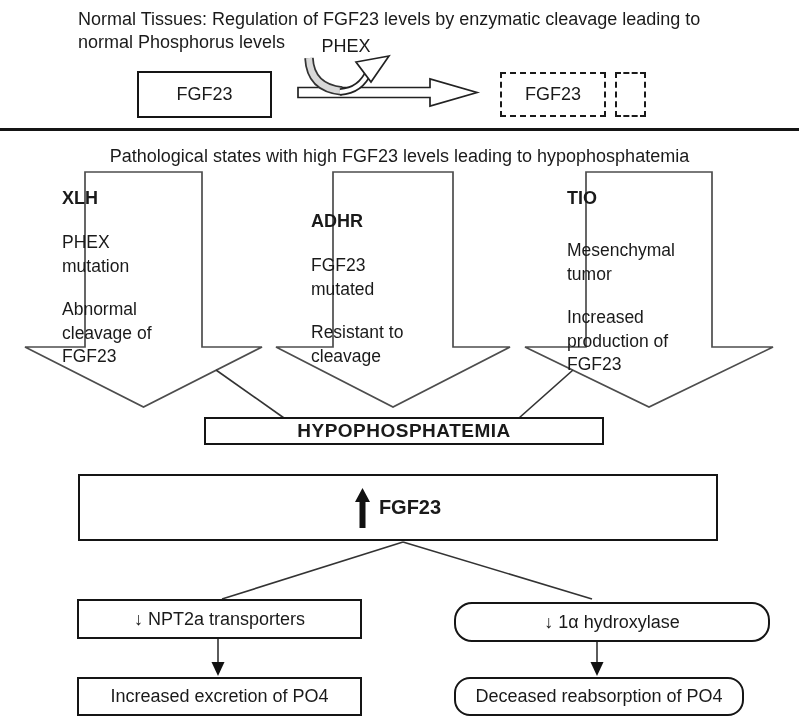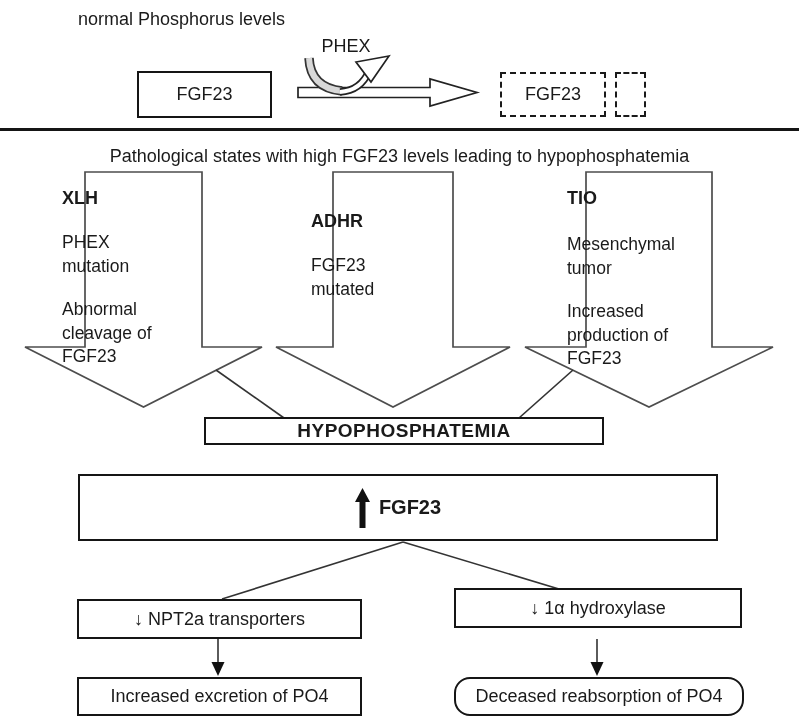--- a/index.html
+++ b/index.html
@@ -52,20 +52,21 @@
     <line x1="403" y1="542" x2="222" y2="599" stroke="#333333" stroke-width="1.6"></line>
     <line x1="403" y1="542" x2="592" y2="599" stroke="#333333" stroke-width="1.6"></line>
 
     <line x1="218" y1="639" x2="218" y2="665" stroke="#333333" stroke-width="1.6"></line>
     <polygon points="218,676 211.5,662 224.5,662" fill="#111111"></polygon>
     <line x1="597" y1="639" x2="597" y2="665" stroke="#333333" stroke-width="1.6"></line>
     <polygon points="597,676 590.5,662 603.5,662" fill="#111111"></polygon>
   </svg>
 
   <div class="abs title-text" style="left:78px;top:8px;width:660px;">
+    <div>Normal Tissues: Regulation of FGF23 levels by enzymatic cleavage leading to</div>
     <div>normal Phosphorus levels</div>
   </div>
 
   <div class="abs small-label" style="left:300px;top:36px;width:92px;text-align:center;">PHEX</div>
 
   <div class="box box-solid-thick small-label" style="left:137px;top:71px;width:135px;height:47px;">
     <span>FGF23</span>
   </div>
 
   <div class="box dashed small-label" style="left:500px;top:72px;width:106px;height:45px;">
@@ -83,25 +84,27 @@
 mutation</div>
     <div class="stack-text" style="margin-top:20px;">Abnormal
 cleavage of
 FGF23</div>
   </div>
 
   <div class="stack" style="left:311px;top:186px;width:164px;margin-top:23px;">
     <div class="stack-title">ADHR</div>
     <div class="stack-text" style="margin-top:21px;">FGF23
 mutated</div>
+    <div class="stack-text" style="margin-top:20px;">Resistant to
+cleavage</div>
   </div>
 
   <div class="stack" style="left:567px;top:186px;width:164px;">
     <div class="stack-title">TIO</div>
-    <div class="stack-text" style="margin-top:23px;">Mesenchymal
+    <div class="stack-text" style="margin-top:29px;">Mesenchymal
 tumor</div>
     <div class="stack-text" style="margin-top:20px;">Increased
 production of
 FGF23</div>
   </div>
 
   <div class="box box-solid-thick bold-lg hypo" style="left:204px;top:417px;width:400px;height:28px;">
     <span>HYPOPHOSPHATEMIA</span>
   </div>
 
@@ -110,21 +113,21 @@
       <svg width="15" height="40" viewBox="0 0 15 40">
         <polygon points="7.5,0 15,14 10.5,14 10.5,40 4.5,40 4.5,14 0,14" fill="#111111"></polygon>
       </svg>
       <span class="bold-lg" style="font-size:20px;">FGF23</span>
     </div>
   </div>
 
   <div class="box small-label" style="left:77px;top:599px;width:285px;height:40px;">
     <span>↓ NPT2a transporters</span>
   </div>
-  <div class="box small-label" style="left:454px;top:588px;width:288px;height:40px;">
+  <div class="box small-label" style="left:454px;top:602px;width:316px;height:40px;border-radius:18px;">
     <span>↓ 1α hydroxylase</span>
   </div>
 
   <div class="box small-label" style="left:77px;top:677px;width:285px;height:39px;">
     <span>Increased excretion of PO4</span>
   </div>
   <div class="box small-label" style="left:454px;top:677px;width:290px;height:39px;border-radius:16px;">
     <span>Deceased reabsorption of PO4</span>
   </div>
 

